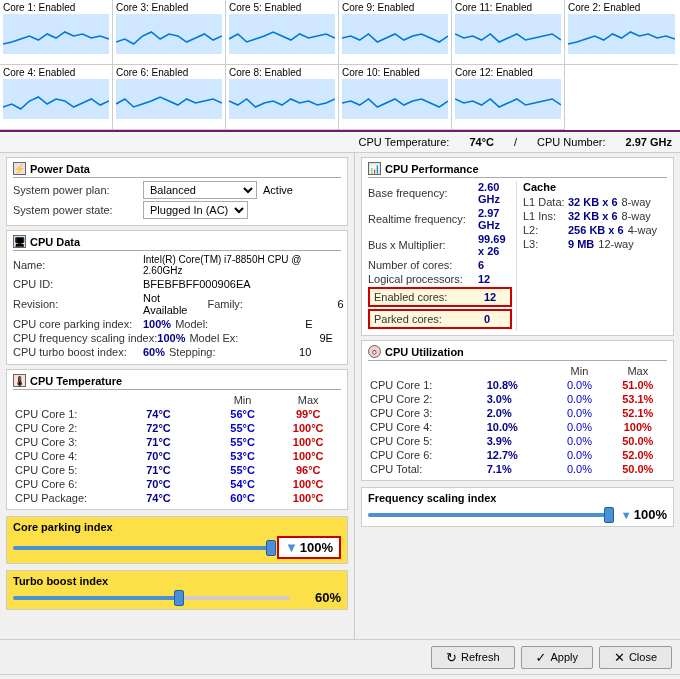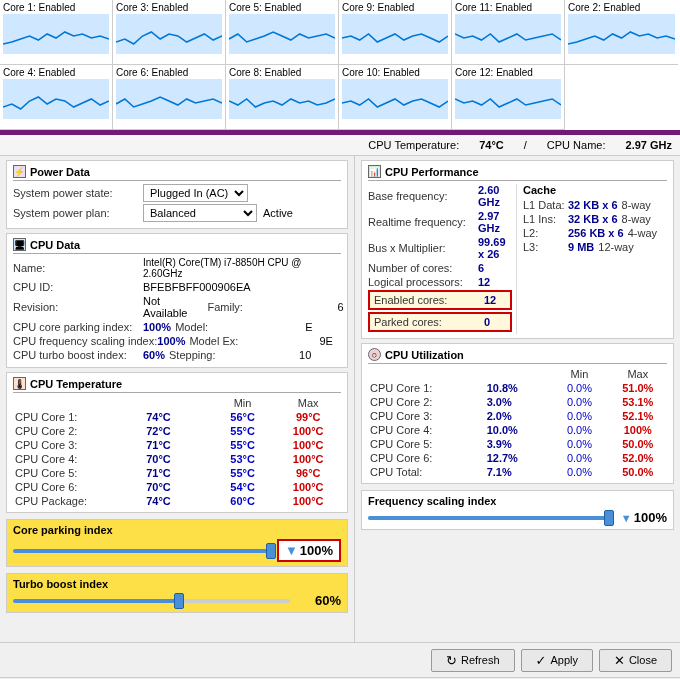--- a/index.html
+++ b/index.html
@@ -1,18 +1,18 @@
 <!DOCTYPE html>
 <html><head>
   <meta charset="utf-8">
   <style>
     * { box-sizing: border-box; margin: 0; padding: 0; }
     body { font-family: 'Segoe UI', Tahoma, sans-serif; font-size: 11px; background: #f0f0f0; color: #000; width: 680px; height: 679px; overflow: hidden; }
     
-    .top-graphs { display: flex; flex-wrap: wrap; background: #fff; border-bottom: 5px solid #701a75; }
+    .top-graphs { display: flex; flex-wrap: wrap; background: #fff; border-bottom: 2px solid #701a75; }
     .graph-cell { width: 113px; height: 65px; border-right: 1px solid #ccc; border-bottom: 1px solid #ccc; padding: 2px 3px; position: relative; overflow: hidden; }
     .graph-cell:nth-child(6n) { border-right: none; }
     .graph-title { font-size: 10px; color: #000; margin-bottom: 1px; }
     .graph-area { width: 100%; height: 40px; background: #d0e8ff; position: relative; overflow: hidden; }
     
     .temp-speed-bar { background: #f5f5f5; border-bottom: 1px solid #ccc; padding: 4px 8px; display: flex; justify-content: flex-end; align-items: center; gap: 20px; font-size: 11px; text-align: center; }
     .temp-speed-bar span { font-weight: normal; }
     .temp-speed-bar .value { font-weight: bold; }
     
     .main-content { display: flex; height: calc(679px - 130px - 28px - 35px); }
@@ -149,48 +149,48 @@
           <polyline points="0,20 8,24 16,22 24,26 32,20 40,28 48,24 56,20 64,26 72,24 80,22 88,20 96,26 " fill="none" stroke="#0078d7" stroke-width="1.5"></polyline>
         </svg>
       </div>
     </div>
   </div>
 
 <div class="temp-speed-bar">
   <span>CPU Temperature:</span>
   <span class="value">74°C</span>
   <span>/</span>
-  <span>CPU Name:</span>
+  <span>CPU Number:</span>
   <span class="value">2.97 GHz</span>
 </div>
 
 <div class="main-content">
 
   <div class="left-panel">
 
     <div class="power-section">
       <div class="section-header">
         <span style="display:inline-block;width:13px;height:13px;border:1px solid #666;background:#e8e0f0;font-size:9px;text-align:center;line-height:13px;">⚡</span>
         <span>Power Data</span>
-      </div>
-      <div class="data-row">
-        <span class="data-label">System power state:</span>
-        <select>
-          <option>Plugged In (AC)</option>
-          <option>On Battery</option>
-        </select>
       </div>
       <div class="data-row">
         <span class="data-label">System power plan:</span>
         <select>
           <option>Balanced</option>
           <option>High performance</option>
           <option>Power saver</option>
         </select>
         <span style="margin-left:6px;font-size:11px;">Active</span>
+      </div>
+      <div class="data-row">
+        <span class="data-label">System power state:</span>
+        <select>
+          <option>Plugged In (AC)</option>
+          <option>On Battery</option>
+        </select>
       </div>
     </div>
 
     <div class="cpu-data-section">
       <div class="section-header">
         <span style="display:inline-block;width:13px;height:13px;border:1px solid #666;background:#d0e8ff;font-size:9px;text-align:center;line-height:13px;">🖥</span>
         <span>CPU Data</span>
       </div>
       <div class="data-row">
         <span class="data-label">Name:</span>

